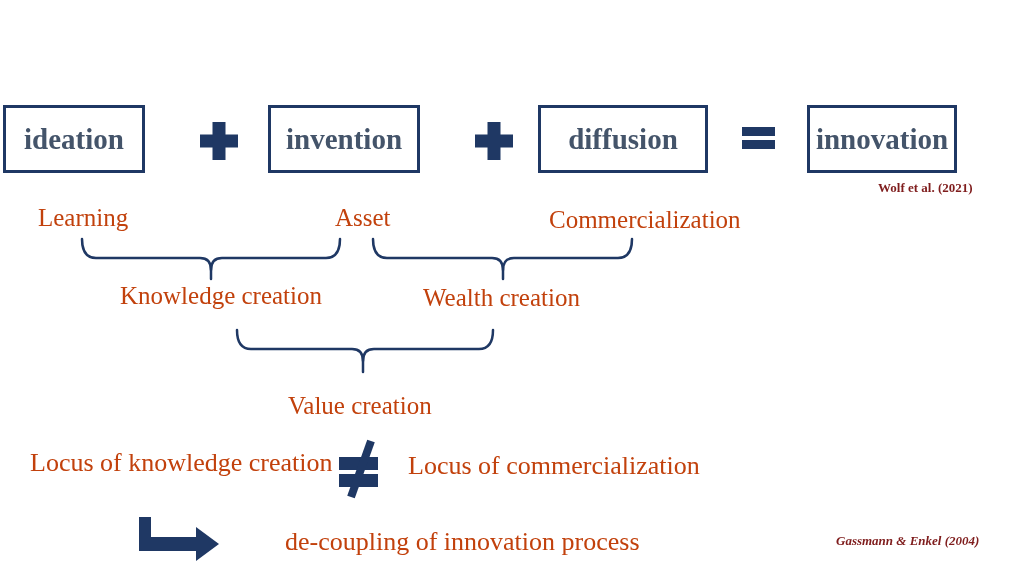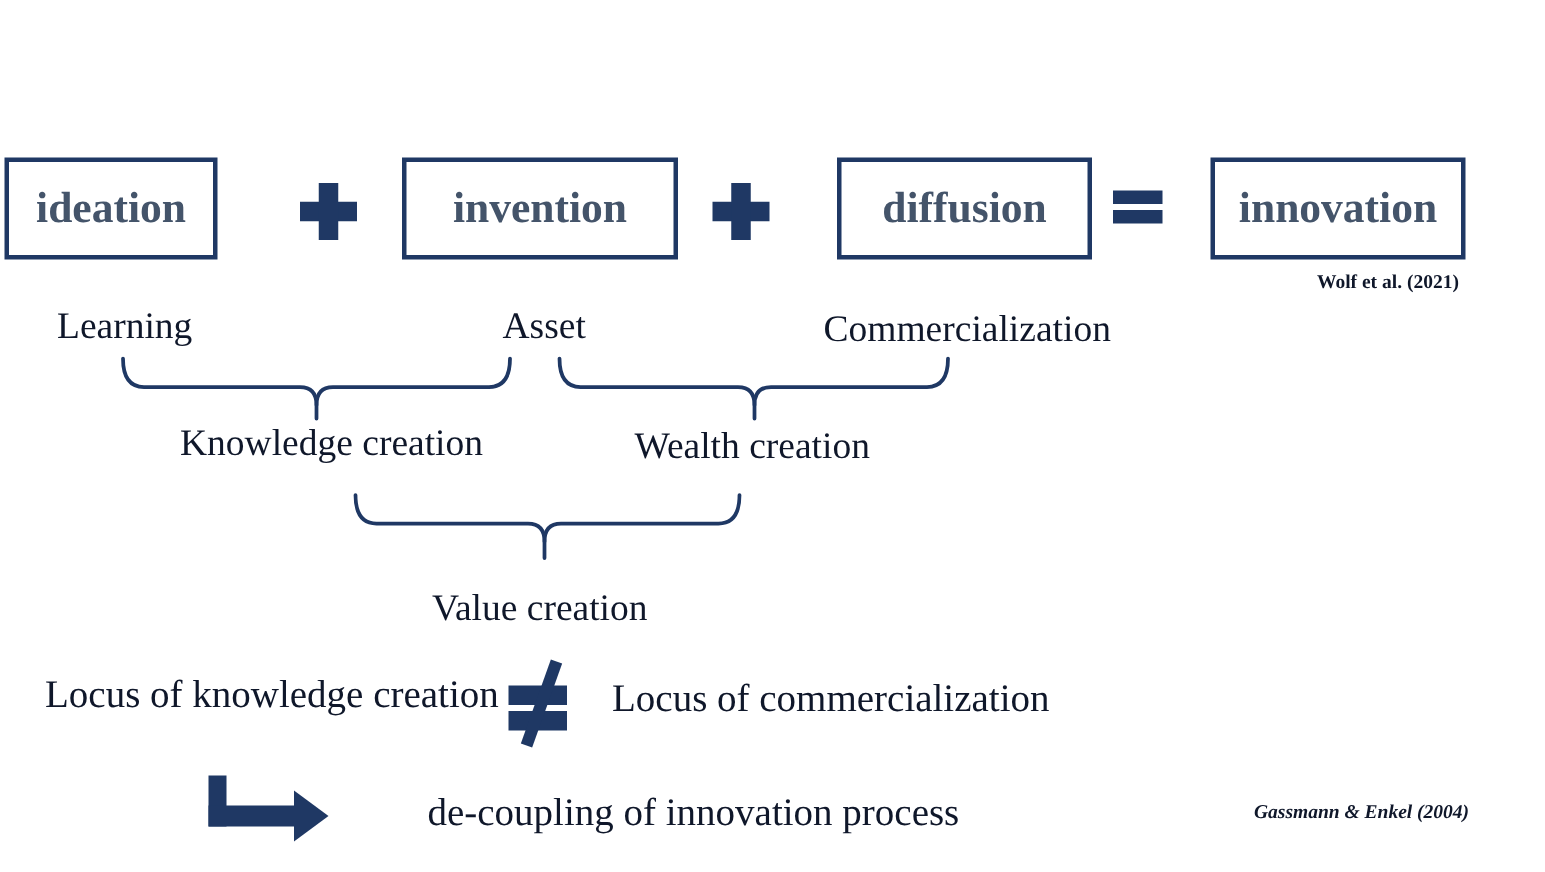--- a/index.html
+++ b/index.html
@@ -8,27 +8,27 @@
     background:#ffffff; overflow:hidden;
     font-family:"Liberation Serif", serif;
   }
   .shape-layer { position:absolute; left:0; top:0; width:1030px; height:581px; }
   .eqbox {
     position:absolute; top:105px; height:68px; box-sizing:border-box;
     border:3px solid #1f3864;
     display:flex; align-items:center; justify-content:center;
   }
   .eqbox .boxlabel { font-weight:bold; font-size:29px; color:#44546a; }
-  .lbl { position:absolute; color:#0f172a; font-size:25px; line-height:1.1; white-space:nowrap; }
+  .lbl { position:absolute; color:#c2410c; font-size:25px; line-height:1.1; white-space:nowrap; }
   .locus { font-size:26px; }
-  .cite { position:absolute; color:#0f172a; font-size:13px; font-weight:bold; white-space:nowrap; }
+  .cite { position:absolute; color:#7f1d1d; font-size:13px; font-weight:bold; white-space:nowrap; }
   #box-ideation   { left:3px;   width:142px; }
-  #box-invention  { left:268px; width:184px; }
-  #box-diffusion  { left:538px; width:170px;margin-left:20px; }
-  #box-innovation { left:807px; width:170px; }
+  #box-invention  { left:268px; width:152px; }
+  #box-diffusion  { left:538px; width:170px; }
+  #box-innovation { left:807px; width:150px; }
   #lbl-learning          { left:38px;  top:204px; }
   #lbl-asset             { left:335px; top:204px; }
   #lbl-commercialization { left:549px; top:206px; }
   #lbl-knowledge { left:120px; top:282px; }
   #lbl-wealth    { left:423px; top:284px; }
   #lbl-value     { left:288px; top:392px; }
   #lbl-locus-left  { left:30px;  top:449px; }
   #lbl-locus-right { left:408px; top:452px; }
   #lbl-decoupling  { left:241px; top:528px;margin-left:44px; }
   #cite-wolf     { left:878px; top:180px; }

